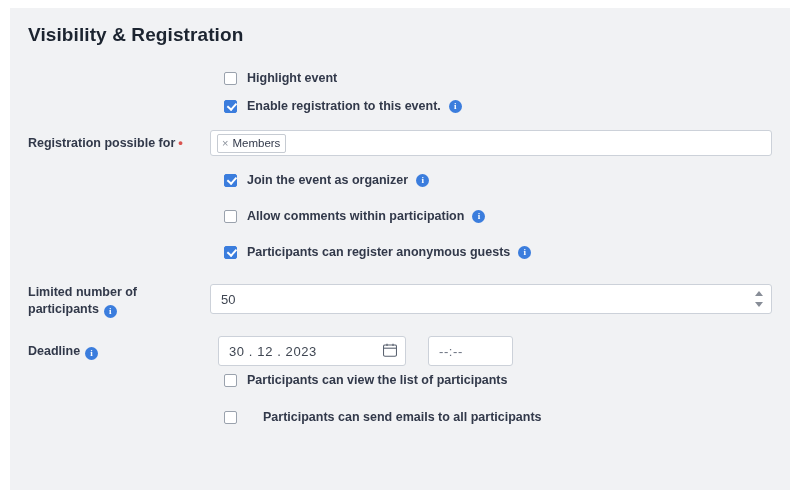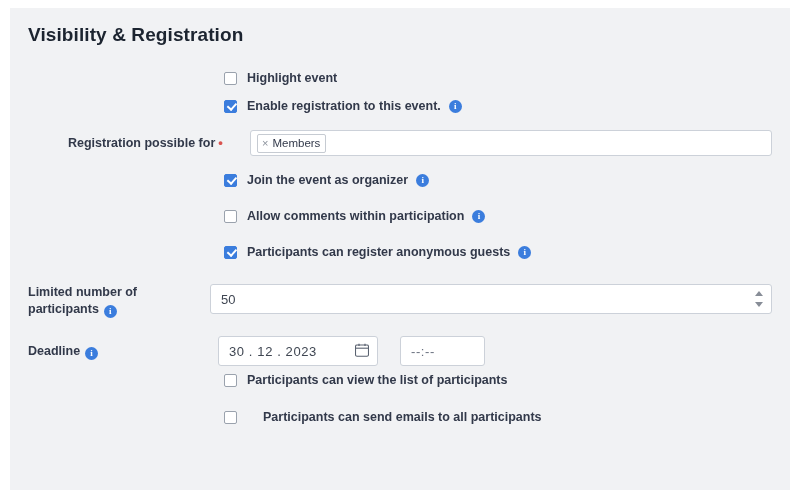--- a/index.html
+++ b/index.html
@@ -191,21 +191,21 @@
     border-right: 4px solid transparent;
   }
   .spinner i.up { border-bottom: 5px solid #878d97; }
   .spinner i.dn { border-top: 5px solid #878d97; }
   
   .dt-row {
     display: flex;
     gap: 22px;
   }
   .dateinput {
-    width: 160px;
+    width: 188px;
     height: 30px;
     border: 1px solid #ccd1d9;
     border-radius: 3px;
     background: #ffffff;
     display: flex;
     align-items: center;
     justify-content: space-between;
     padding: 0 8px 0 10px;
     box-sizing: border-box;
     font-size: 13px;
@@ -242,21 +242,21 @@
       <span class="cb-label">Highlight event</span>
     </div>
 
     <div class="cb-row">
       <div class="cb checked"></div>
       <span class="cb-label">Enable registration to this event.</span>
       <span class="info">i</span>
     </div>
 
     <div class="row" style="margin-top:10px;">
-      <div class="label-col" style="padding-top:5px;margin-left:40px;">
+      <div class="label-col" style="padding-top:5px;">
         <span>Registration possible for</span><span class="req-dot">•</span>
       </div>
       <div class="field-col">
         <div class="tokenbox">
           <span class="token">
             <span class="token-x">×</span>
               <span>Members</span>
           </span>
         </div>
       </div>

